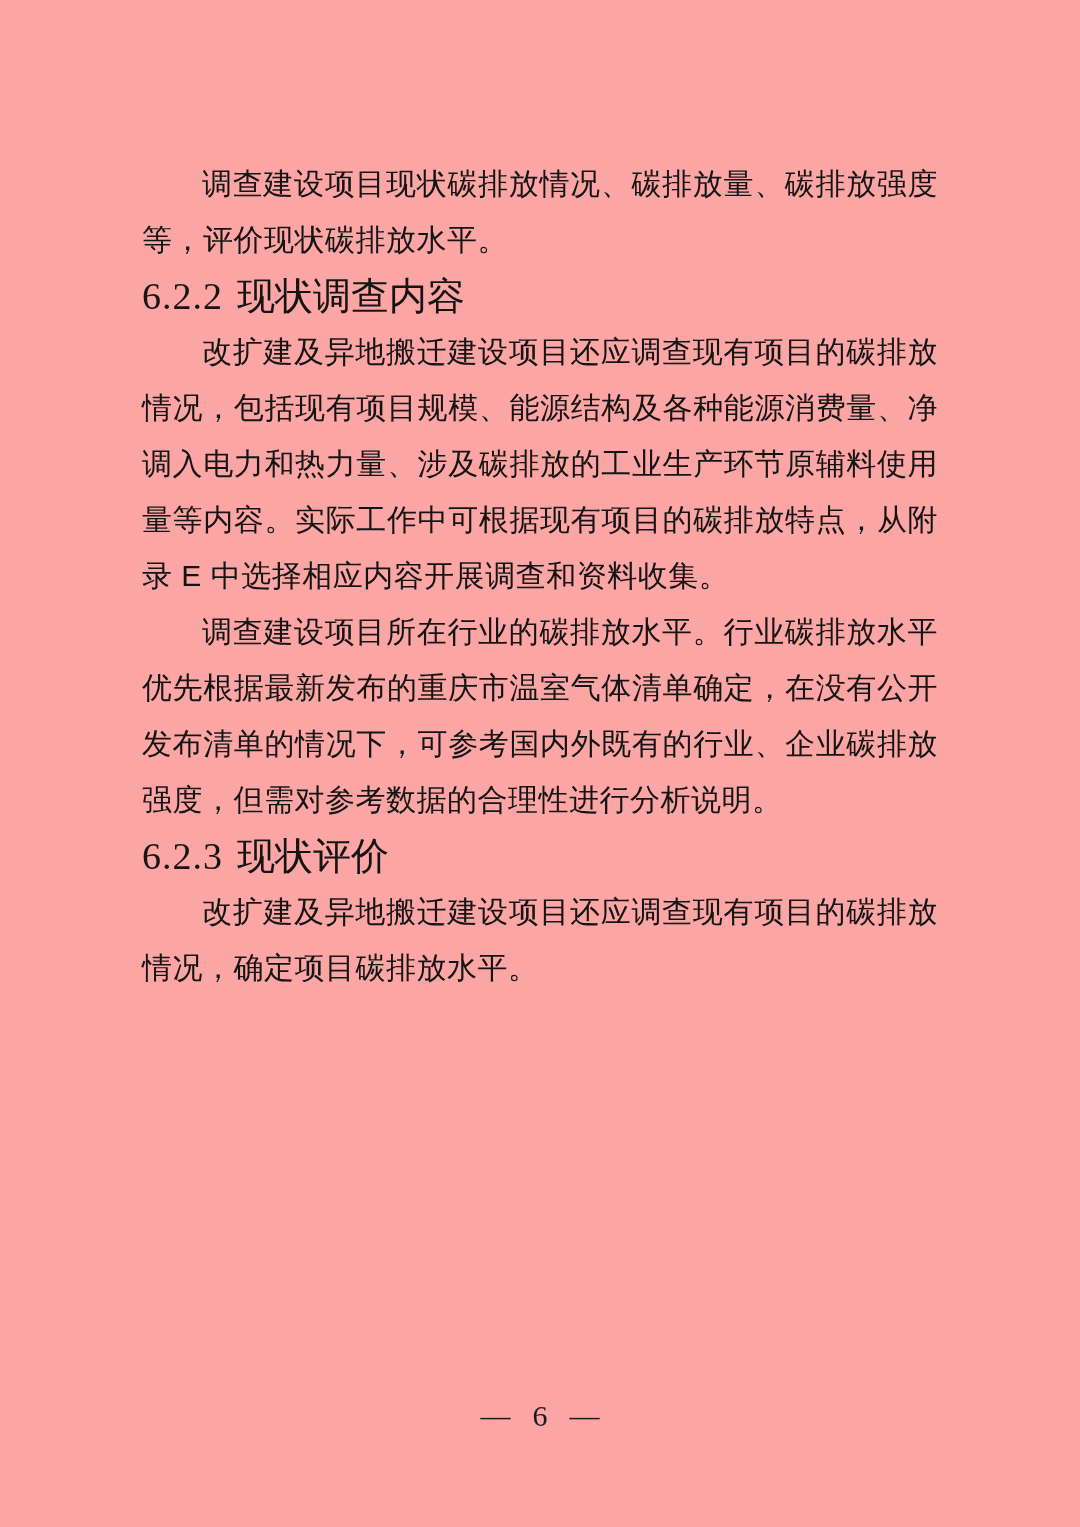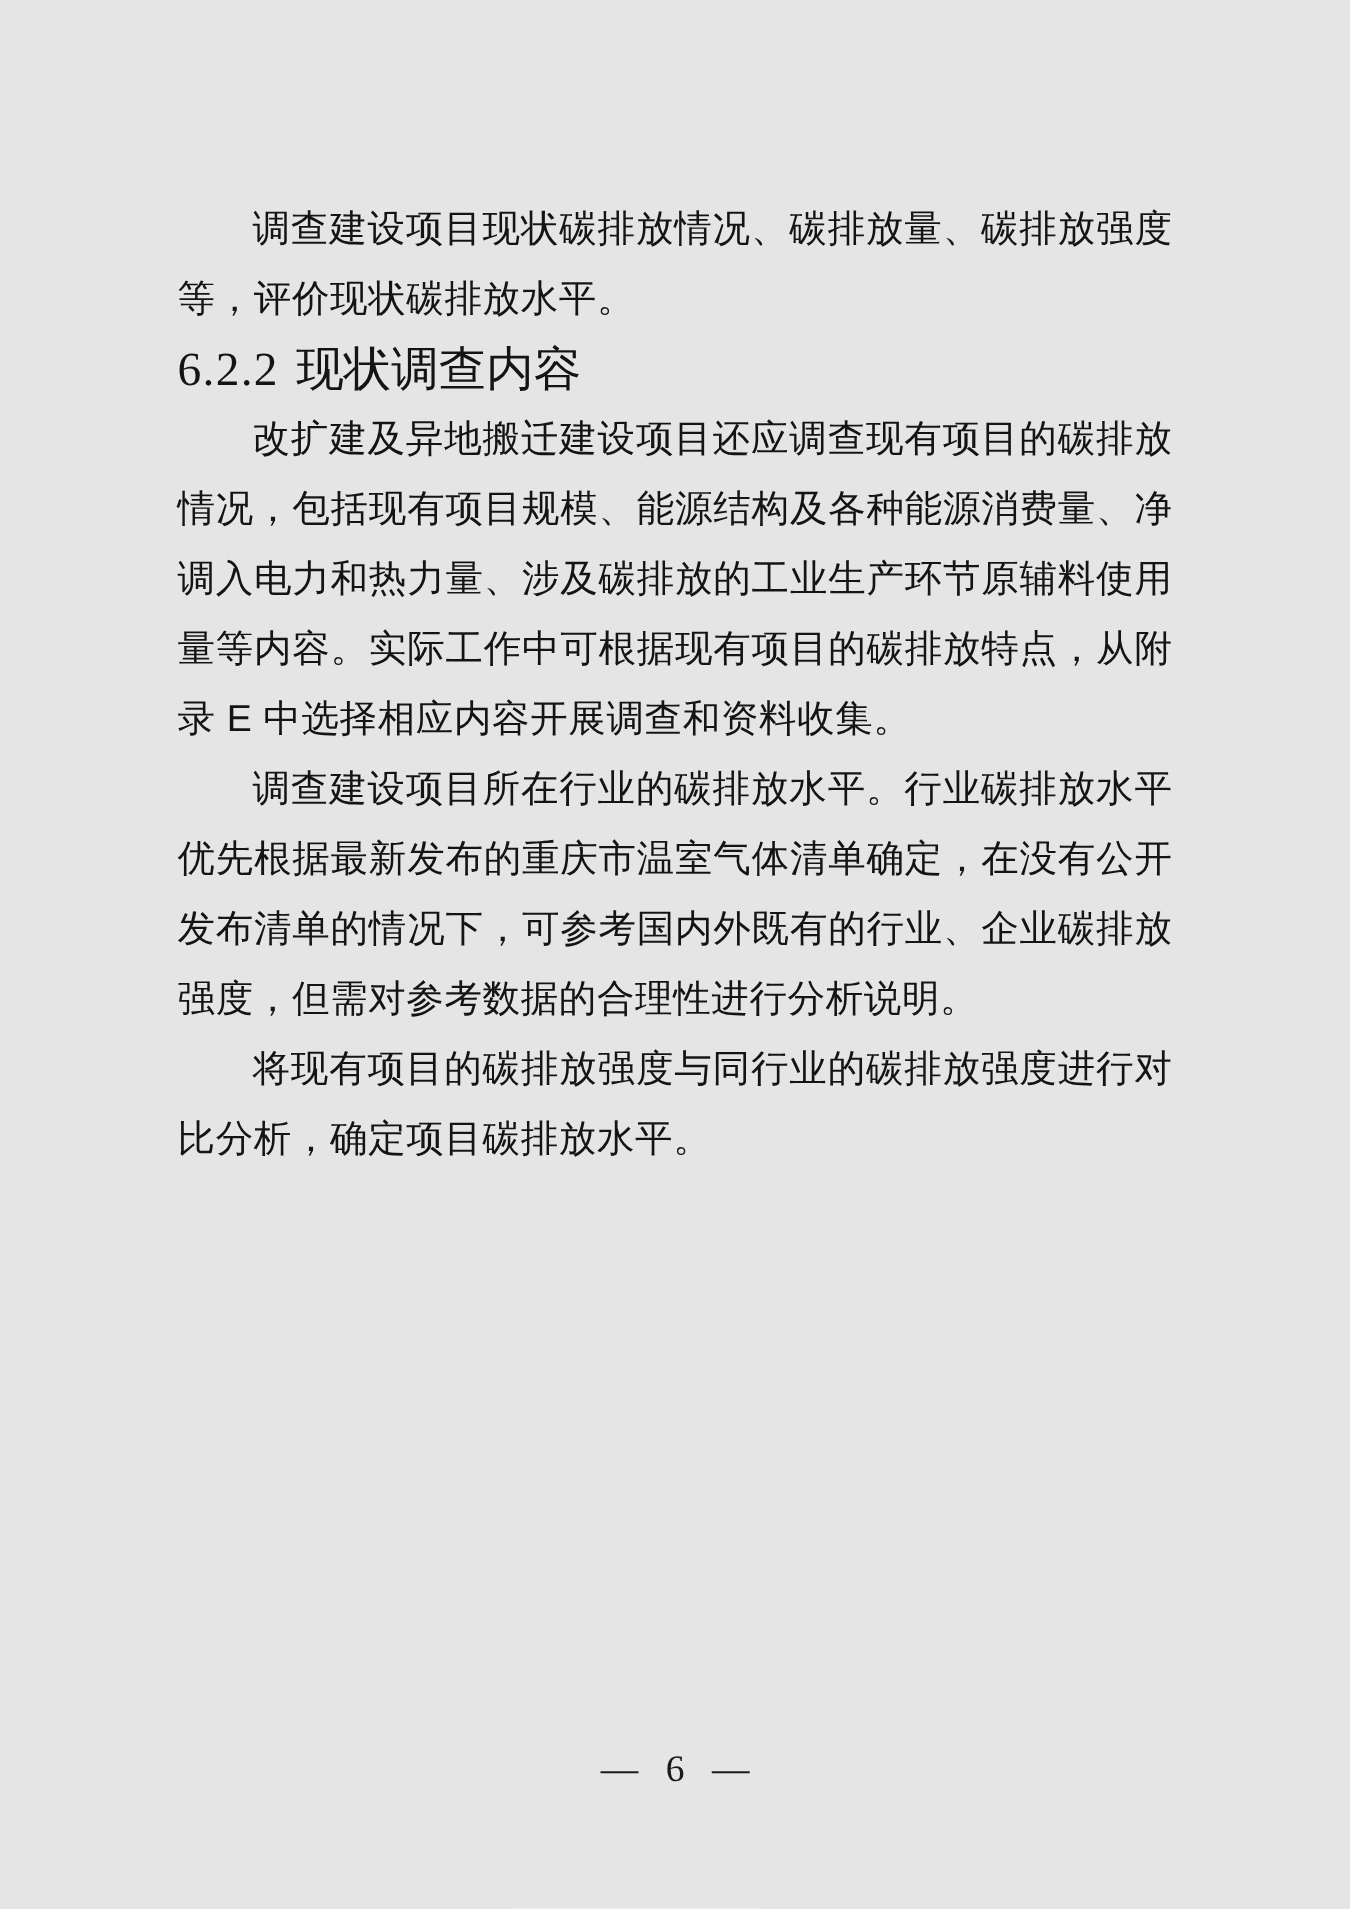--- a/index.html
+++ b/index.html
@@ -11,21 +11,21 @@
     height: 1527px;
     background: #ffffff;
     color: #141414;
     font-family: "Liberation Sans", sans-serif;
     position: relative;
     overflow: hidden;
   }
   .page {
     position: absolute;
     inset: 0;
-    background: #e5e5e5;
+    background: #fca5a5;
   }
   .content {
     position: absolute;
     left: 142px;
     top: 156px;
     width: 796px;
   }
   .para {
     margin: 0;
     font-size: 30px;
@@ -81,22 +81,25 @@
 
     <h3 class="heading">
       <span class="hnum">6.2.2</span><span>现状调查内容</span>
     </h3>
 
     <p class="para">改扩建及异地搬迁建设项目还应调查现有项目的碳排放情况，包括现有项目规模、能源结构及各种能源消费量、净调入电力和热力量、涉及碳排放的工业生产环节原辅料使用量等内容。实际工作中可根据现有项目的碳排放特点，从附录 E 中选择相应内容开展调查和资料收集。</p>
 
     <p class="para">调查建设项目所在行业的碳排放水平。行业碳排放水平优先根据最新发布的重庆市温室气体清单确定，在没有公开发布清单的情况下，可参考国内外既有的行业、企业碳排放强度，但需对参考数据的合理性进行分析说明。</p>
 
 
+    <h3 class="heading">
+      <span class="hnum">6.2.3</span><span>现状评价</span>
+    </h3>
 
-    <p class="para">将现有项目的碳排放强度与同行业的碳排放强度进行对比分析，确定项目碳排放水平。</p>
+    <p class="para">改扩建及异地搬迁建设项目还应调查现有项目的碳排放情况，确定项目碳排放水平。</p>
 
   </div>
 
   <div class="footer">
     <span class="dash">—</span><span class="pagenum">6</span><span class="dash">—</span>
   </div>
 
 </div>
 
 </body></html>

